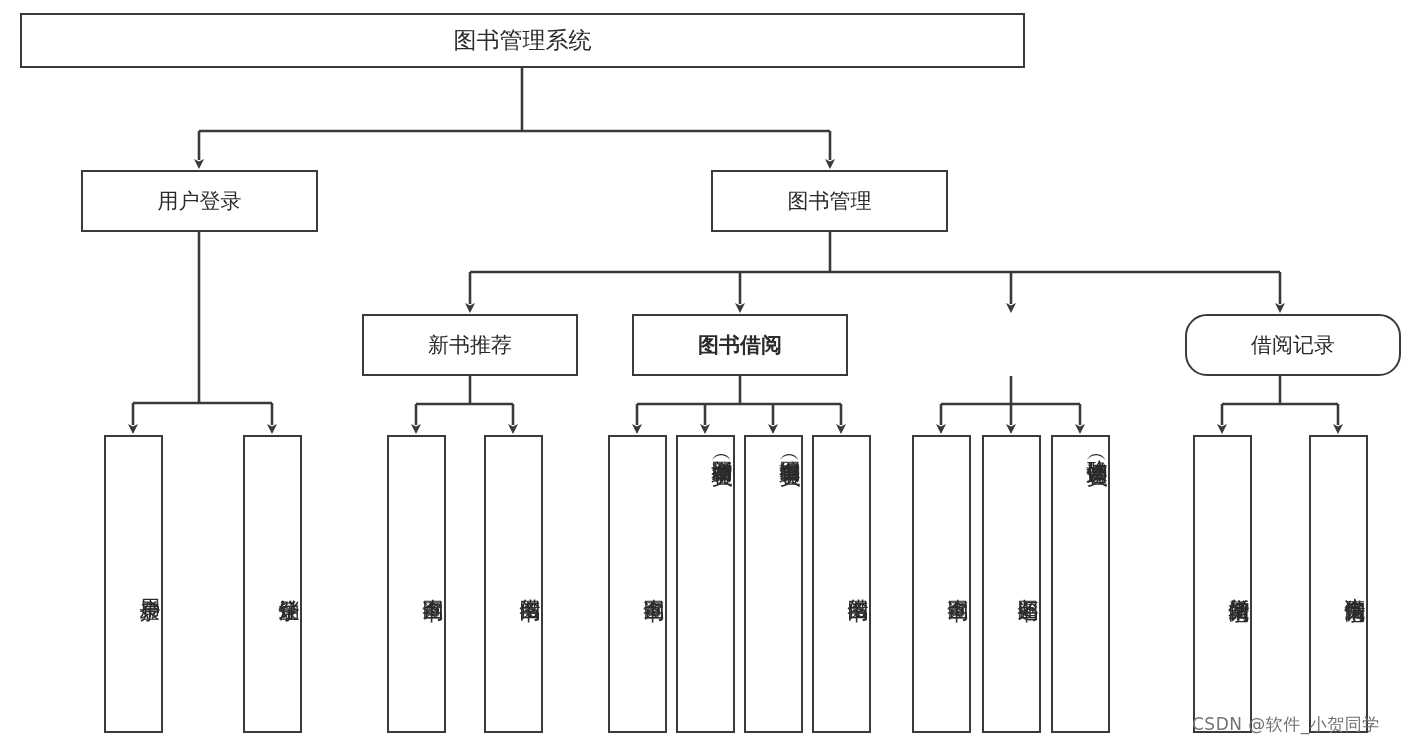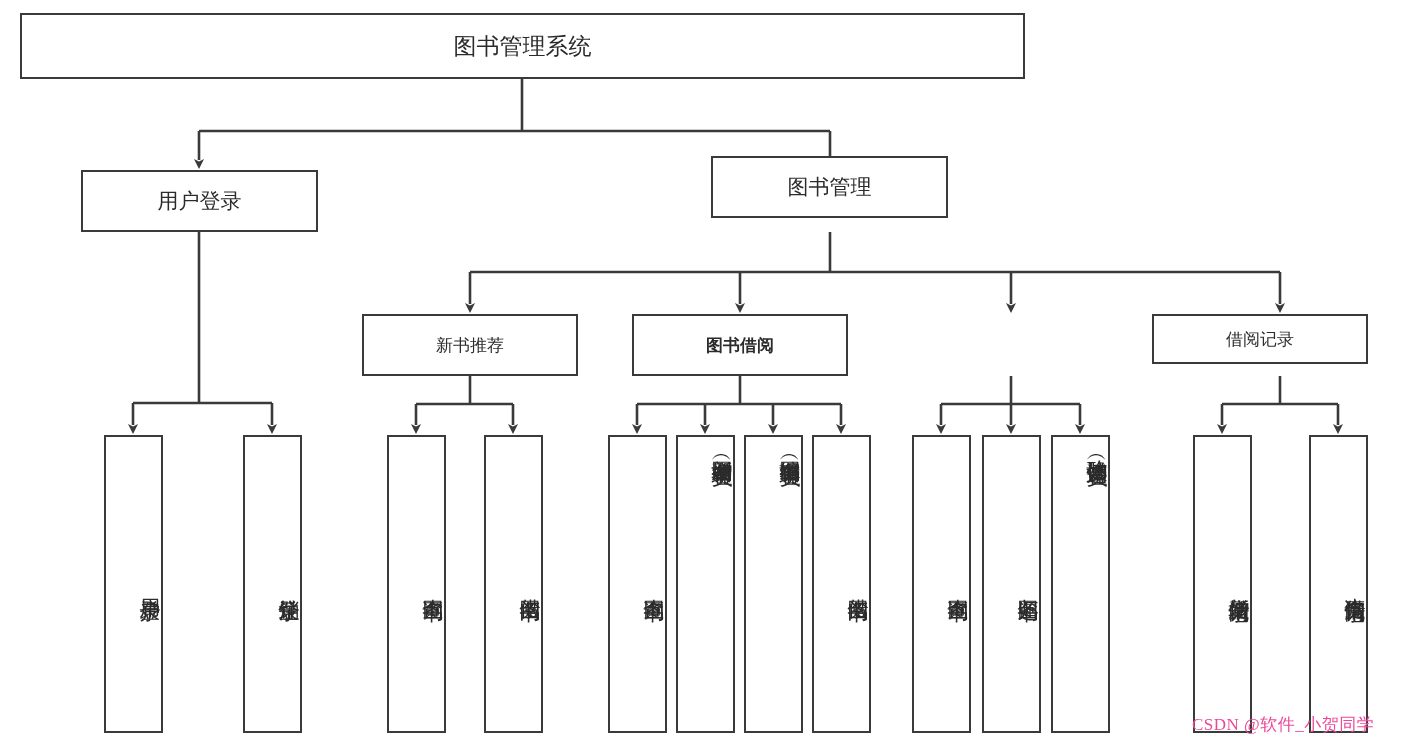--- a/index.html
+++ b/index.html
@@ -13,21 +13,21 @@
   .node{
     position:absolute;
     box-sizing:border-box;
     border:2.5px solid #3a3a3a;
     background:#ffffff;
     display:flex;align-items:center;justify-content:center;
     color:#2b2b2b;
   }
   .node.level1{font-size:23px;}
   .node.level2{font-size:21px;}
-  .node.level3{font-size:17px;text-align:center;}
+  .node.level3{font-size:21px;text-align:center;}
   .node.leaf{
     font-size:21px;
     align-items:flex-start;
     padding-top:0;
   }
   .vtext{
     writing-mode:vertical-rl;
     text-orientation:upright;
     line-height:1.08;
     letter-spacing:1px;
@@ -38,25 +38,24 @@
   }
   .leafinner{
     width:100%;height:100%;
     display:flex;align-items:center;justify-content:center;
   }
   .leafinner.topalign{align-items:flex-start;padding-top:6px;}
   #watermark{
     position:absolute;
     left:1192px;top:713px;
     font-size:17px;
-    color:#ec4899;
+    color:#737373;
     white-space:nowrap;
     letter-spacing:0.5px;
     pointer-events:none;
-    font-family:Liberation Serif, serif;
   }
   svg.edges{position:absolute;left:0;top:0;width:1405px;height:747px;pointer-events:none;}
 </style>
 </head>
 <body>
 
 <div id="diagram">
 
   <svg class="edges" viewBox="0 0 1405 747">
     <defs>
@@ -101,28 +100,28 @@
       <path d="M1011,404 L1011,425" marker-end="url(#arrow)"></path>
       <path d="M1080,404 L1080,425" marker-end="url(#arrow)"></path>
 
       <path d="M1280,376 L1280,404"></path>
       <path d="M1222,404 L1338,404"></path>
       <path d="M1222,404 L1222,425" marker-end="url(#arrow)"></path>
       <path d="M1338,404 L1338,425" marker-end="url(#arrow)"></path>
     </g>
   </svg>
 
-  <div class="node level1" style="left:20px;top:13px;width:1005px;height:66px;">图书管理系统</div>
+  <div class="node level1" style="left:20px;top:13px;width:1005px;height:55px;">图书管理系统</div>
 
   <div class="node level2" style="left:81px;top:170px;width:237px;height:62px;">用户登录</div>
-  <div class="node level2" style="left:711px;top:156px;width:237px;height:62px;">图书管理</div>
+  <div class="node level2" style="left:711px;top:170px;width:237px;height:62px;">图书管理</div>
 
   <div class="node level3" style="left:362px;top:314px;width:216px;height:62px;">新书推荐</div>
   <div class="node level3" style="left:632px;top:314px;width:216px;height:62px;font-weight:bold;">图书借阅</div>
-  <div class="node level3" style="left:1152px;top:314px;width:216px;height:50px;">借阅记录</div>
+  <div class="node level3" style="left:1185px;top:314px;width:216px;height:62px;border-radius:22px;">借阅记录</div>
 
   <div class="node leaf" style="left:104px;top:435px;width:59px;height:298px;">
     <span class="leafinner">
         <span class="vtext">用户登录</span>
       </span>
   </div>
   <div class="node leaf" style="left:243px;top:435px;width:59px;height:298px;">
     <span class="leafinner">
         <span class="vtext">注销登录</span>
       </span>

